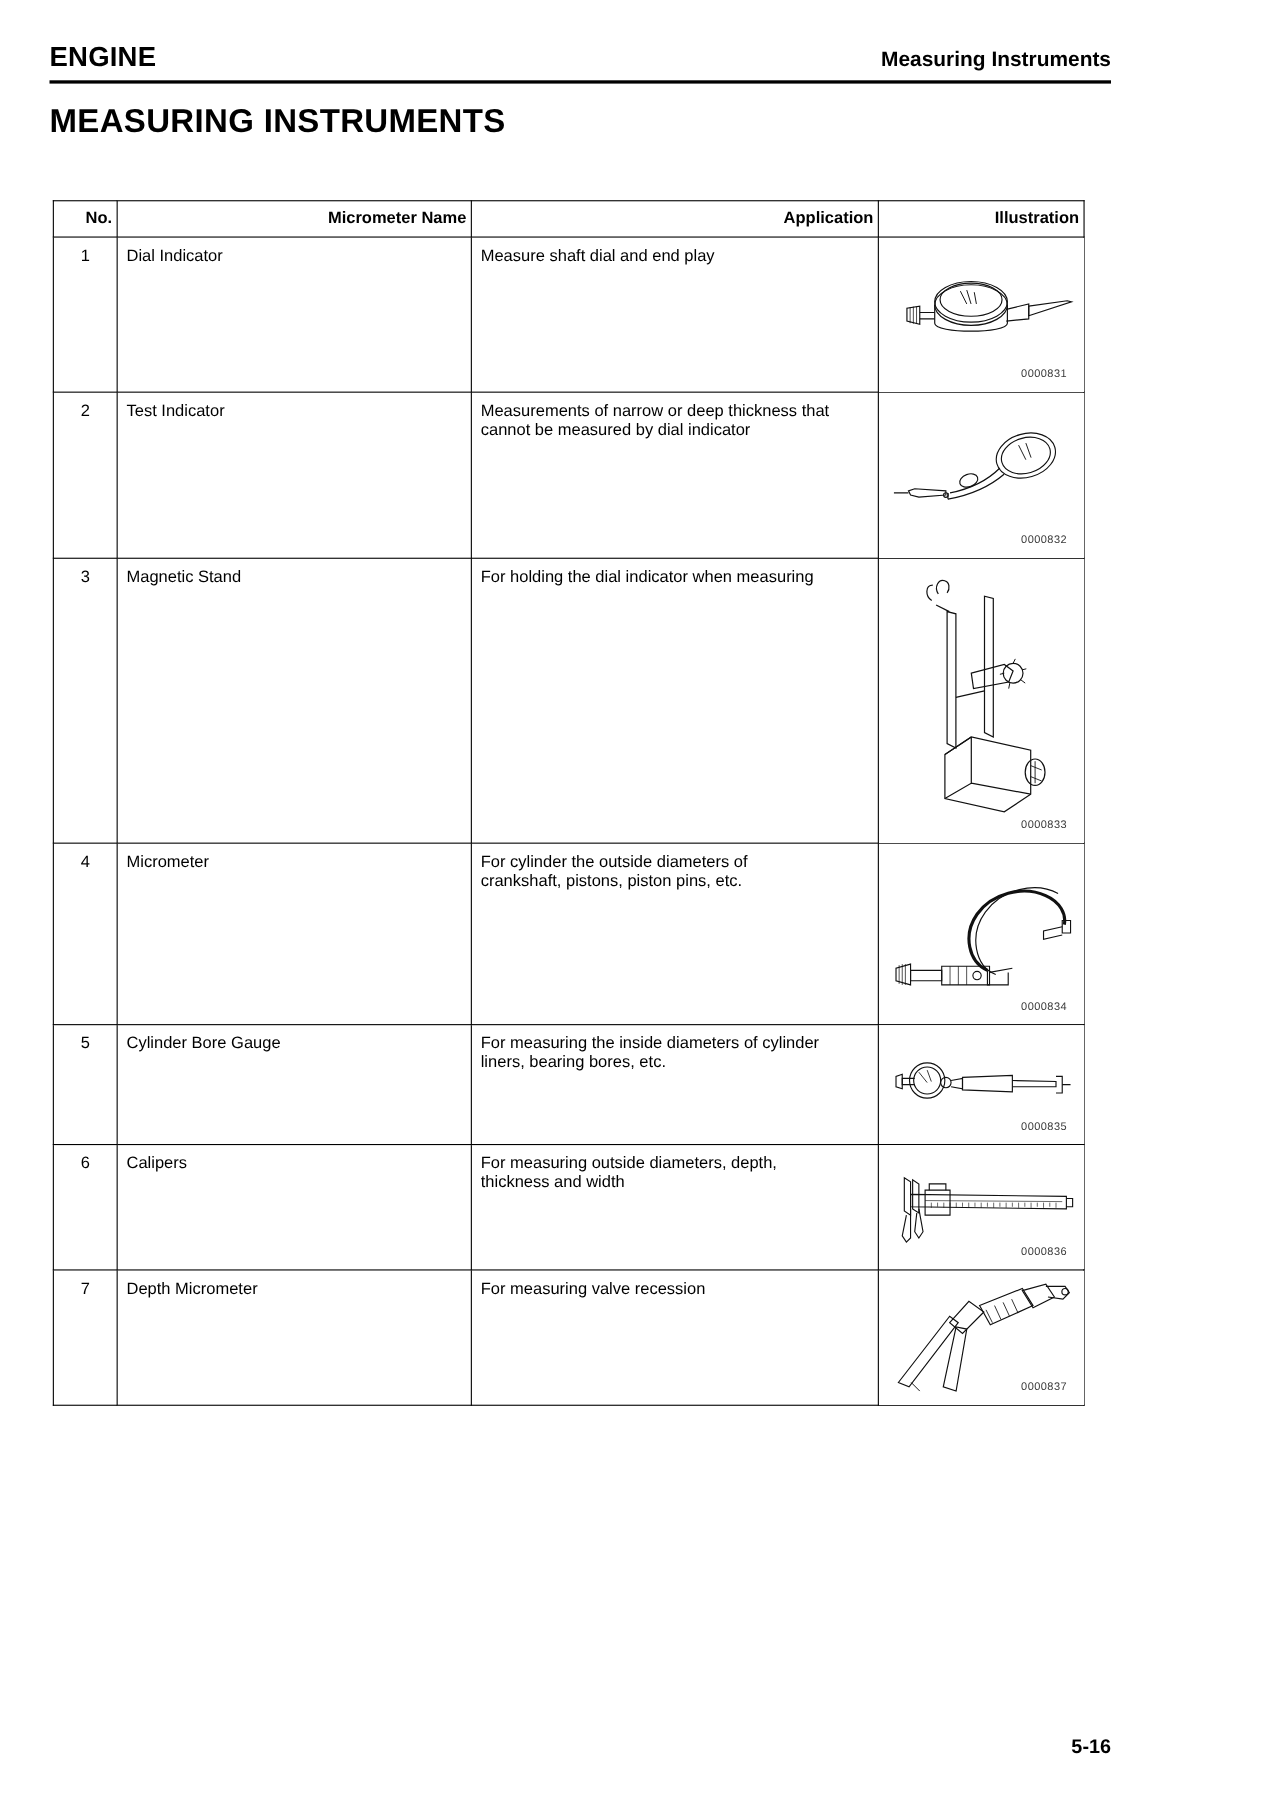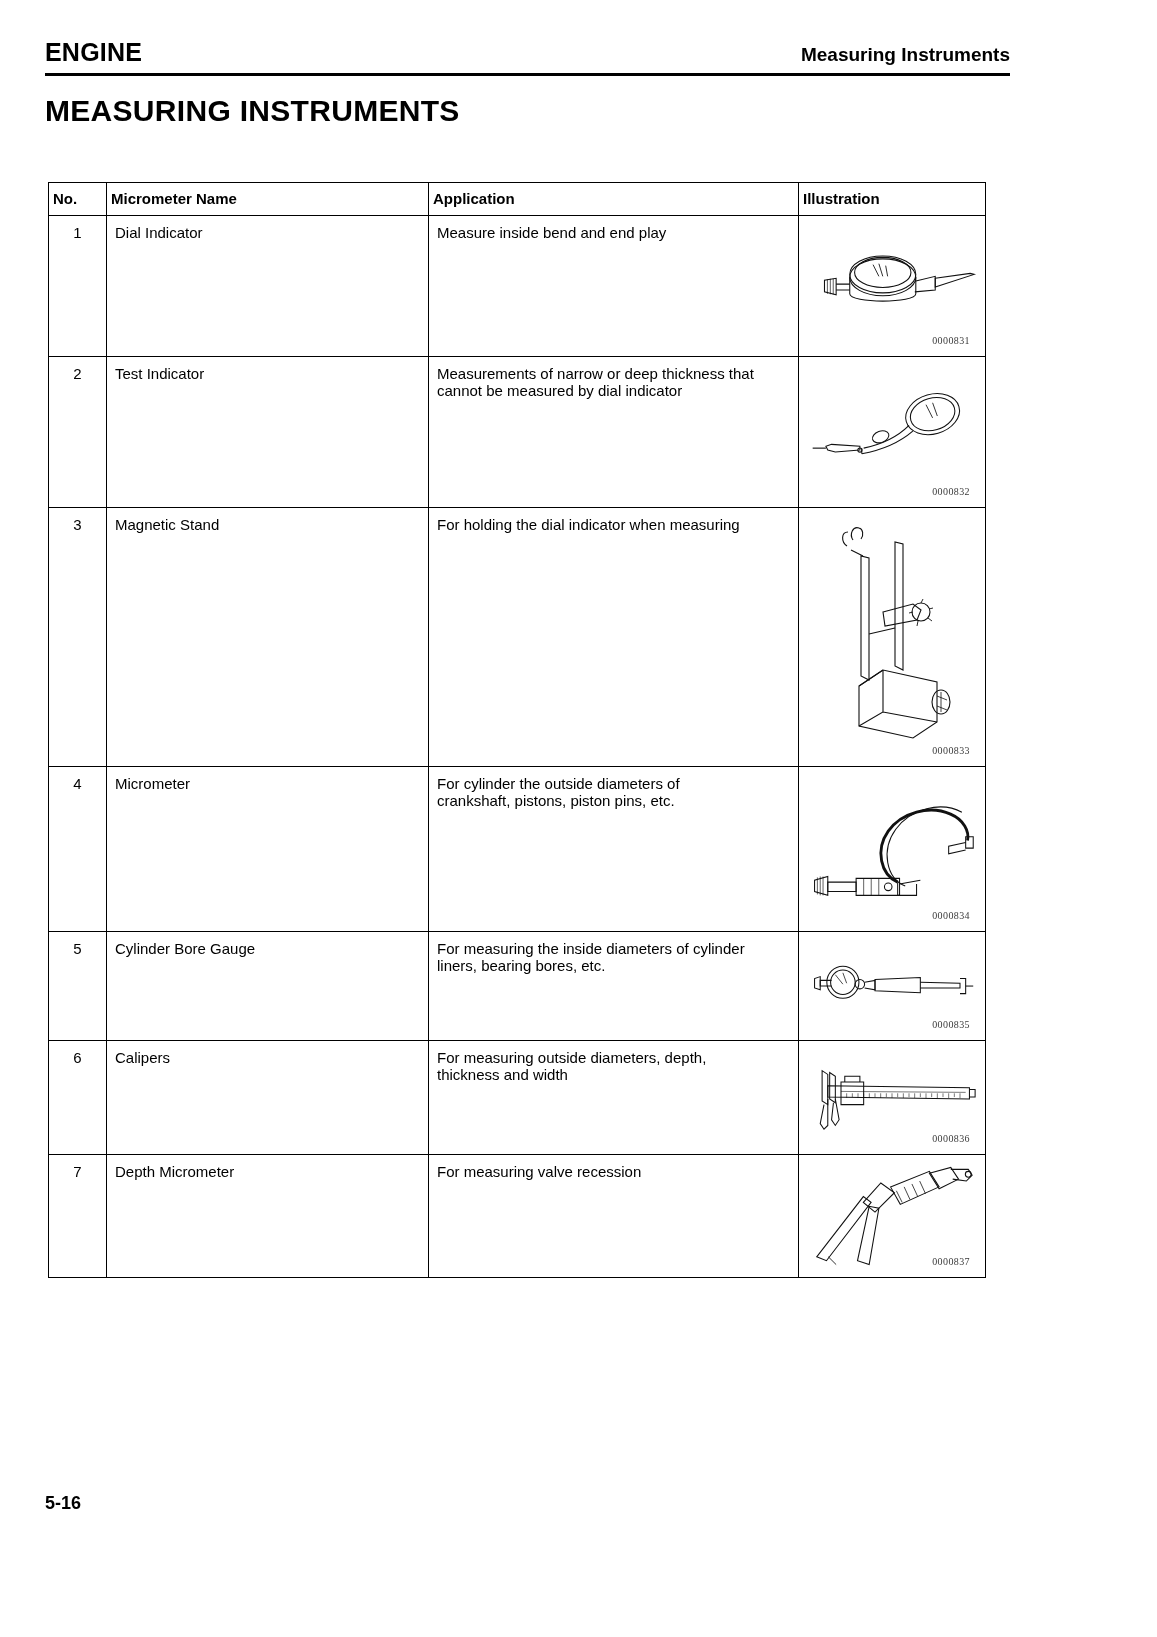--- a/index.html
+++ b/index.html
@@ -72,21 +72,21 @@
     width: 100%;
     border-collapse: collapse;
     table-layout: fixed;
   }
   table.instruments, table.instruments th, table.instruments td {
     border: 1px solid #000;
   }
   table.instruments thead th {
     font-size: 15px;
     font-weight: bold;
-    text-align: left;
+    text-align: right;
     padding: 7px 4px 8px 4px;
     vertical-align: middle;
     background: #fff;
   }
   table.instruments td {
     font-size: 15px;
     vertical-align: top;
     padding: 8px 8px 6px 8px;
     background: #fff;
   }
@@ -123,34 +123,34 @@
   .illus-art svg {
     display: block;
   }
   .illus-ref {
     position: absolute;
     right: 7px;
     bottom: 4px;
     font-size: 10px;
     color: #3a3a3a;
     letter-spacing: 0.4px;
-    font-family: Liberation Serif, serif;
+    font-family: Liberation Sans, sans-serif;
     margin-left: 12px;
   }
   .app-line { display: block; }
 
   
   .footer {
     position: absolute;
     left: 45px;
-    top: 1493px;
+    top: 1578px;
     width: 965px;
     display: flex;
     align-items: center;
-    justify-content: space-between;
+    justify-content: flex-end;
   }
   .footer-page {
     font-size: 18px;
     font-weight: bold;
   }
   .footer-right {
     display: flex;
     align-items: center;
     gap: 14px;
   }
@@ -195,21 +195,21 @@
           <th>Micrometer Name</th>
           <th>Application</th>
           <th>Illustration</th>
         </tr>
       </thead>
       <tbody id="table-body">
           <tr style="height: 128px;">
             <td class="col-no">1</td>
             <td>Dial Indicator</td>
             <td>
-              <span class="app-line">Measure inside bend and end play</span>
+              <span class="app-line">Measure shaft dial and end play</span>
             </td>
             <td class="col-illus">
               <div class="illus-box" style="height: 126px;">
                 <div class="illus-art">
     <svg width="175" height="95" viewBox="0 0 175 95" fill="none" stroke="#111" stroke-width="1.1">
       <ellipse cx="78" cy="34" rx="34" ry="19"></ellipse>
       <ellipse cx="78" cy="37" rx="34" ry="19"></ellipse>
       <ellipse cx="78" cy="32" rx="29" ry="15.5"></ellipse>
       <path d="M44 37 L44 54 C44 64 112 64 112 54 L112 37"></path>
       <path d="M68 24 L74 36 M74 23 L78 36 M81 25 L83 36" stroke-width="0.9"></path>

